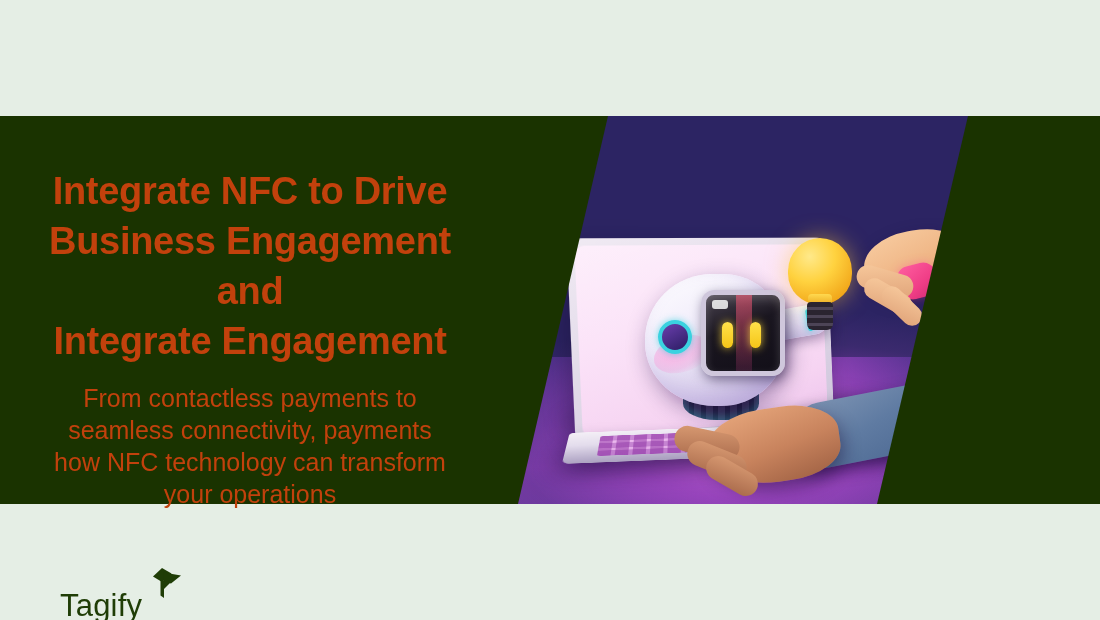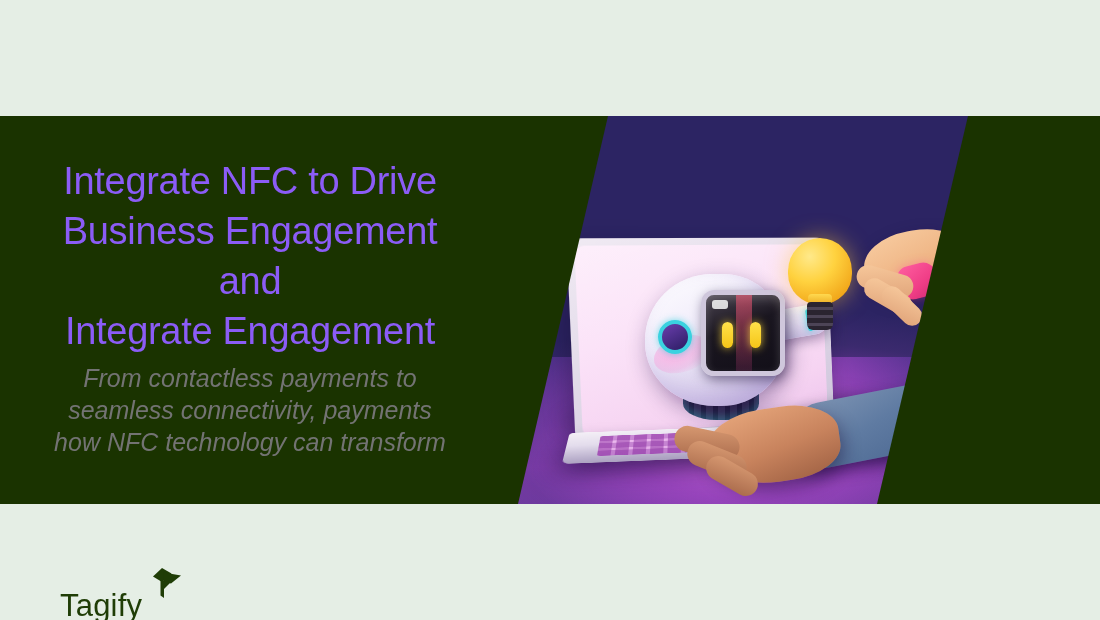--- a/index.html
+++ b/index.html
@@ -376,34 +376,33 @@
   
   .text-block {
     position: absolute;
     left: 24px;
     top: 150px;
     width: 452px;
     text-align: center;
     z-index: 5;
   }
   .headline {
-    margin: 6px;
+    margin: 16px;
     font-size: 38px;
-    font-weight: normal;
+    font-weight: bold;
     line-height: 50px;
-    color: #8b5cf6;
+    color: #c2410c;
     letter-spacing: -0.3px;
   }
   .subhead {
     margin: 6px 0 0 0;
     font-size: 25px;
     font-weight: normal;
     line-height: 32px;
-    color: #737373;
-    font-style: italic;
+    color: #c2410c;
   }
 
   
   .logo {
     position: absolute;
     left: 60px;
     top: 548px;
     display: flex;
     align-items: center;
     gap: 10px;
@@ -487,20 +486,21 @@
   <div class="text-block">
     <h1 class="headline">
       <span>Integrate NFC to Drive</span><br>
       <span>Business Engagement and</span><br>
       <span>Integrate Engagement</span>
     </h1>
     <p class="subhead">
       <span>From contactless payments to</span><br>
       <span>seamless connectivity, payments</span><br>
       <span>how NFC technology can transform</span><br>
+      <span>your operations</span>
     </p>
   </div>
 
   <div class="logo">
     <span class="logo-word">Tagify</span>
     <span class="logo-mark">
       <svg width="30" height="34" viewBox="0 0 30 34" aria-hidden="true">
         <polygon points="1,10.5 10,2 19.5,7.5 10,16" fill="#1f3d06"></polygon>
         <polygon points="11.5,6.5 29,9.5 19,17.5 11.5,15.5" fill="#1f3d06"></polygon>
         <polygon points="9,14 18.5,16.5 12,23 9,22" fill="#1f3d06"></polygon>

